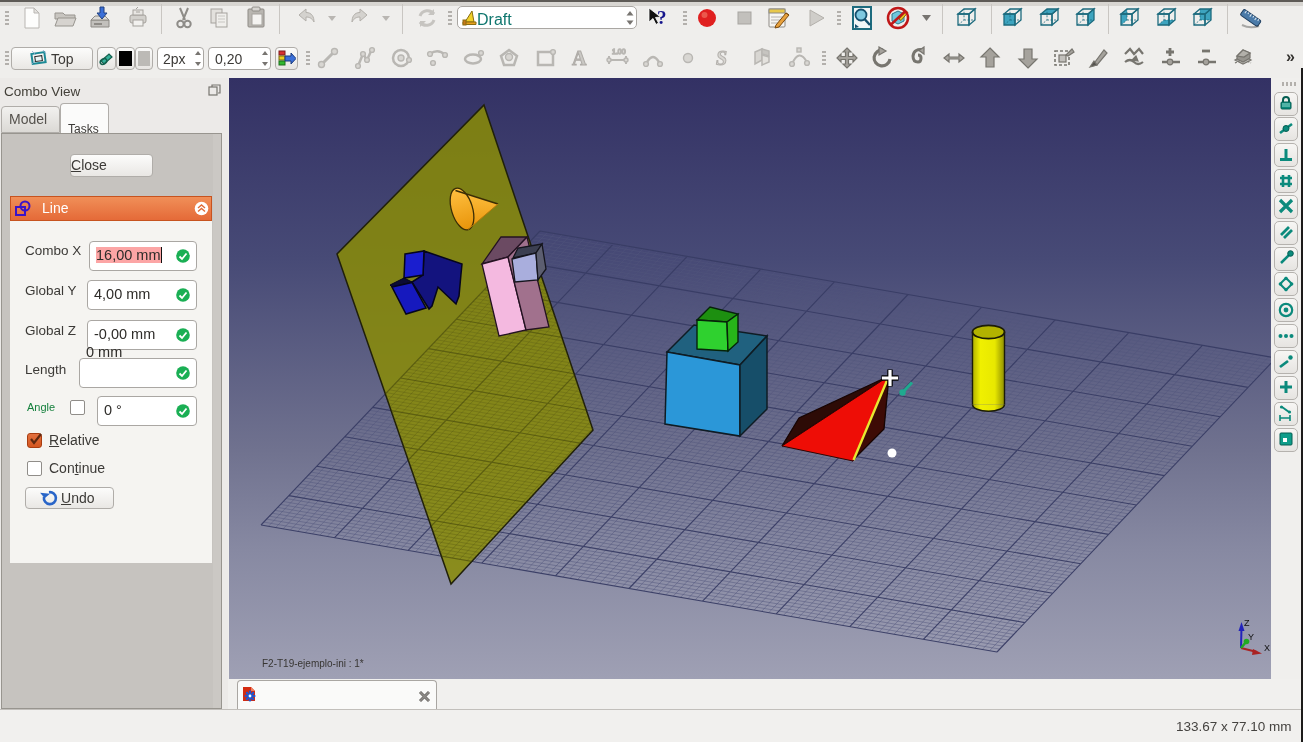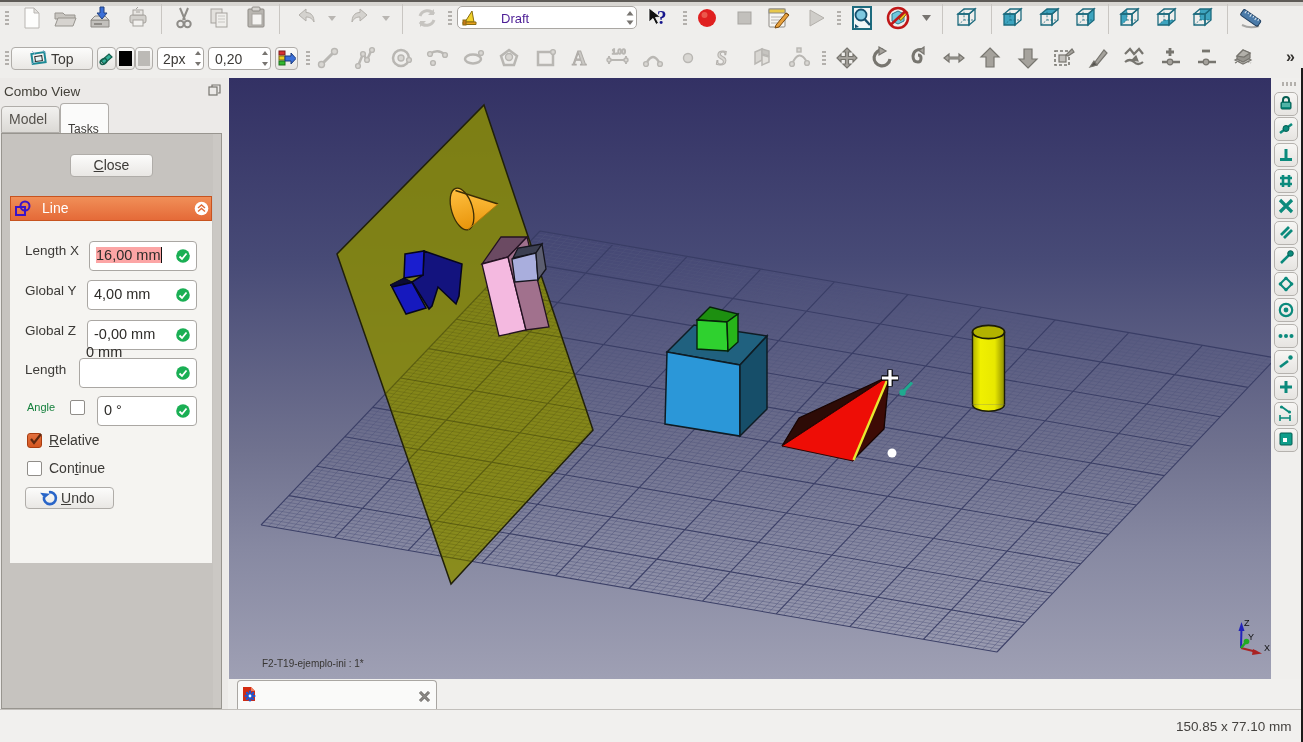--- a/index.html
+++ b/index.html
@@ -64,21 +64,21 @@
       <path d="M19,3 v6 h-6 z" fill="#c6c4c0"></path>
       <path d="M5,21 v-6 h6 z" fill="#c6c4c0"></path>
     </svg>
     <div style="position:absolute;left:448px;top:11px;width:4px;height:14px;background:repeating-linear-gradient(180deg,#b3b0ac 0 2px,transparent 2px 4px)"></div>
     <div style="position:absolute;left:457px;top:6px;width:180px;height:23px;background:#fff;border:1px solid #aaa7a3;border-radius:5px;box-sizing:border-box"></div>
     <svg style="position:absolute;left:462px;top:9px" width="17" height="17">
       <path d="M3,13 L10,2 L12,13 Z" fill="#f0d02a" stroke="#8a6d10"></path>
       <path d="M1,13 h13 v2.5 h-13 z" fill="#e8a01e" stroke="#8a6d10"></path>
       <rect x="1" y="11" width="3" height="5" fill="#c87818" stroke="#8a6d10"></rect>
     </svg>
-    <div style="position:absolute;left:501px;top:11px;font-size:13px;color:#4c1d95">Draft</div>
+    <div style="position:absolute;left:477px;top:11px;font-size:16px;color:#0f766e">Draft</div>
     <svg style="position:absolute;left:624px;top:10px" width="12" height="16">
       <path d="M6,1 l3.5,4.5 h-7 z" fill="#777470"></path>
       <path d="M6,15 l3.5,-4.5 h-7 z" fill="#777470"></path>
     </svg>
     <svg style="position:absolute;left:646px;top:6px" width="24" height="24">
       <path d="M3,2 l0,14 4,-3.5 3,6 2.5,-1.5 -3,-5.5 5,-0.5 z" fill="#111" stroke="#fff" stroke-width="0.8"></path>
       <text x="11" y="18" font-size="19" font-weight="bold" fill="#15158c" font-family="Liberation Serif">?</text>
     </svg>
     <div style="position:absolute;left:683px;top:11px;width:4px;height:14px;background:repeating-linear-gradient(180deg,#b3b0ac 0 2px,transparent 2px 4px)"></div>
     <svg style="position:absolute;left:696px;top:6px" width="24" height="24">
@@ -392,34 +392,34 @@
     <div style="position:absolute;left:4px;top:84px;font-size:13.5px;color:#434039">Combo View</div>
     <svg style="position:absolute;left:208px;top:84px" width="13" height="13">
       <rect x="1" y="3" width="8" height="8" fill="none" stroke="#77756f" stroke-width="1.2"></rect>
       <path d="M4,3 v-2 h8 v8 h-2" fill="none" stroke="#77756f" stroke-width="1.2"></path>
     </svg>
     <div style="position:absolute;left:1px;top:106px;width:59px;height:27px;background:linear-gradient(#f2f1ef,#dBd9d5);border:1px solid #b0ada9;border-radius:4px 4px 0 0;box-sizing:border-box"></div>
     <div style="position:absolute;left:9px;top:111px;font-size:14px;color:#55524d">Model</div>
     <div style="position:absolute;left:60px;top:103px;width:49px;height:31px;background:#fbfbfa;border:1px solid #b0ada9;border-bottom:none;border-radius:4px 4px 0 0;box-sizing:border-box"></div>
     <div style="position:absolute;left:68px;top:122px;font-size:12px;color:#3c3a37">Tasks</div>
     <div style="position:absolute;left:1px;top:133px;width:221px;height:576px;background:#c6c3bf;border:1px solid #98958f;box-sizing:border-box"></div>
-    <div style="position:absolute;left:70px;top:154px;width:83px;height:23px;background:linear-gradient(#fcfcfb,#e9e7e4);border:1px solid #b0ada9;border-radius:4px;box-sizing:border-box;text-align:center;font-size:14px;color:#3c3a37;line-height:21px"><span style="text-decoration:underline">C</span>lose</div>
+    <div style="position:absolute;left:70px;top:154px;width:83px;height:23px;background:linear-gradient(#fcfcfb,#e9e7e4);border:1px solid #b0ada9;border-radius:4px;box-sizing:border-box;text-align:left;font-size:14px;color:#3c3a37;line-height:21px"><span style="text-decoration:underline">C</span>lose</div>
     <div style="position:absolute;left:10px;top:196px;width:202px;height:25px;background:linear-gradient(#f08f58,#e56a38);border:1px solid #c7531f;box-sizing:border-box"></div>
     <svg style="position:absolute;left:14px;top:199px" width="20" height="20">
       <rect x="2" y="8" width="9" height="8" fill="none" stroke="#3c14c8" stroke-width="2"></rect>
       <circle cx="11" cy="7" r="4.5" fill="none" stroke="#3c14c8" stroke-width="2"></circle>
     </svg>
     <div style="position:absolute;left:42px;top:200px;font-size:14px;font-weight:normal;color:#fff">Line</div>
     <svg style="position:absolute;left:194px;top:201px" width="15" height="15">
       <circle cx="7.5" cy="7.5" r="6.8" fill="#fff"></circle>
       <path d="M4,9.5 l3.5,-3 3.5,3 M4,6 l3.5,-3 3.5,3" stroke="#e06c38" stroke-width="1.4" fill="none" transform="translate(0,1)"></path>
     </svg>
     <div style="position:absolute;left:10px;top:221px;width:202px;height:342px;background:#f5f4f1"></div>
     <div style="position:absolute;left:213px;top:134px;width:8px;height:574px;background:#cbc8c4"></div>
-    <div style="position:absolute;left:25px;top:243px;font-size:13.5px;color:#3c3a37">Length X</div>
+    <div style="position:absolute;left:25px;top:243px;font-size:13.5px;color:#3c3a37">Combo X</div>
     <div style="position:absolute;left:89px;top:241px;width:108px;height:30px;background:#fff;border:1px solid #aaa7a3;border-radius:4px;box-sizing:border-box"></div>
     <div style="position:absolute;left:96px;top:247px;font-size:14.5px;color:#2e2c29;background:#fca5a5;border-right:1.5px solid #111;padding-right:1px">16,00 mm</div>
     <svg style="position:absolute;left:176px;top:249px" width="15" height="15">
       <circle cx="7" cy="7" r="6.8" fill="#1aaf54"></circle>
       <path d="M3.5,7.5 L6,10 L10.5,4.5" stroke="#fff" stroke-width="1.8" fill="none"></path>
     </svg>
     <div style="position:absolute;left:25px;top:283px;font-size:13.5px;color:#3c3a37">Global Y</div>
     <div style="position:absolute;left:87px;top:280px;width:110px;height:30px;background:#fff;border:1px solid #aaa7a3;border-radius:4px;box-sizing:border-box"></div>
     <div style="position:absolute;left:94px;top:286px;font-size:14.5px;color:#2e2c29">4,00 mm</div>
     <svg style="position:absolute;left:176px;top:288px" width="15" height="15">
@@ -634,14 +634,14 @@
     <circle cx="9" cy="10" r="1.4" fill="#fff"></circle>
   </svg>
 <div style="position:absolute;left:262px;top:658px;font-size:10px;color:#383633">F2-T19-ejemplo-ini : 1*</div>
 <svg style="position:absolute;left:417px;top:689px" width="15" height="15">
     <path d="M3,3 L12,12 M12,3 L3,12" stroke="#6e6b68" stroke-width="3"></path>
     <path d="M3,3 L12,12 M12,3 L3,12" stroke="#8e8b88" stroke-width="1.4"></path>
   </svg>
 
 <div style="position:absolute;left:0;top:709px;width:1303px;height:1px;background:#c2bfbb"></div>
 <div style="position:absolute;left:0;top:710px;width:1303px;height:32px;background:#f1f0ee"></div>
-<div style="position:absolute;left:1176px;top:719px;font-size:13.5px;color:#454340">150.85 x 77.10 mm</div>
+<div style="position:absolute;left:1176px;top:719px;font-size:13.5px;color:#454340">133.67 x 77.10 mm</div>
 
 <div style="position:absolute;left:1301px;top:68px;width:2px;height:674px;background:#1c1b1a"></div>
 </body></html>

